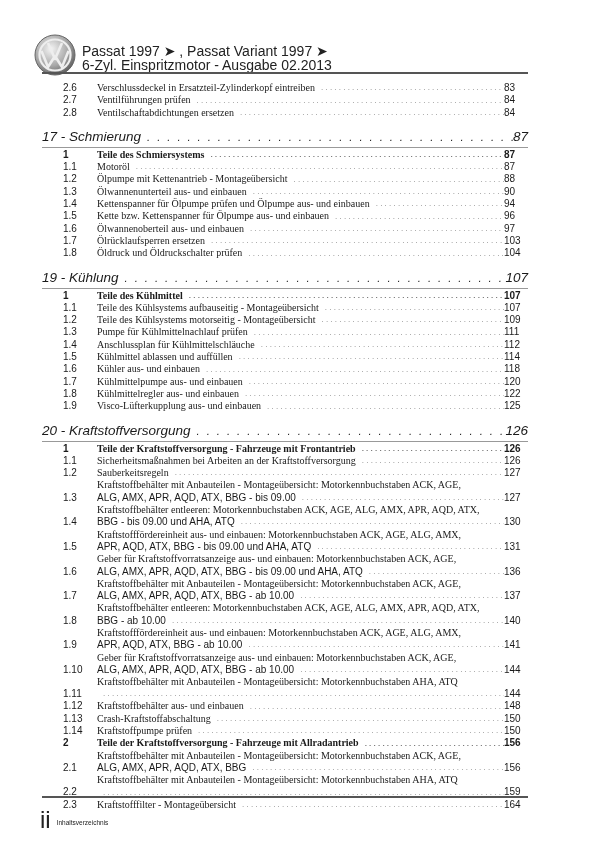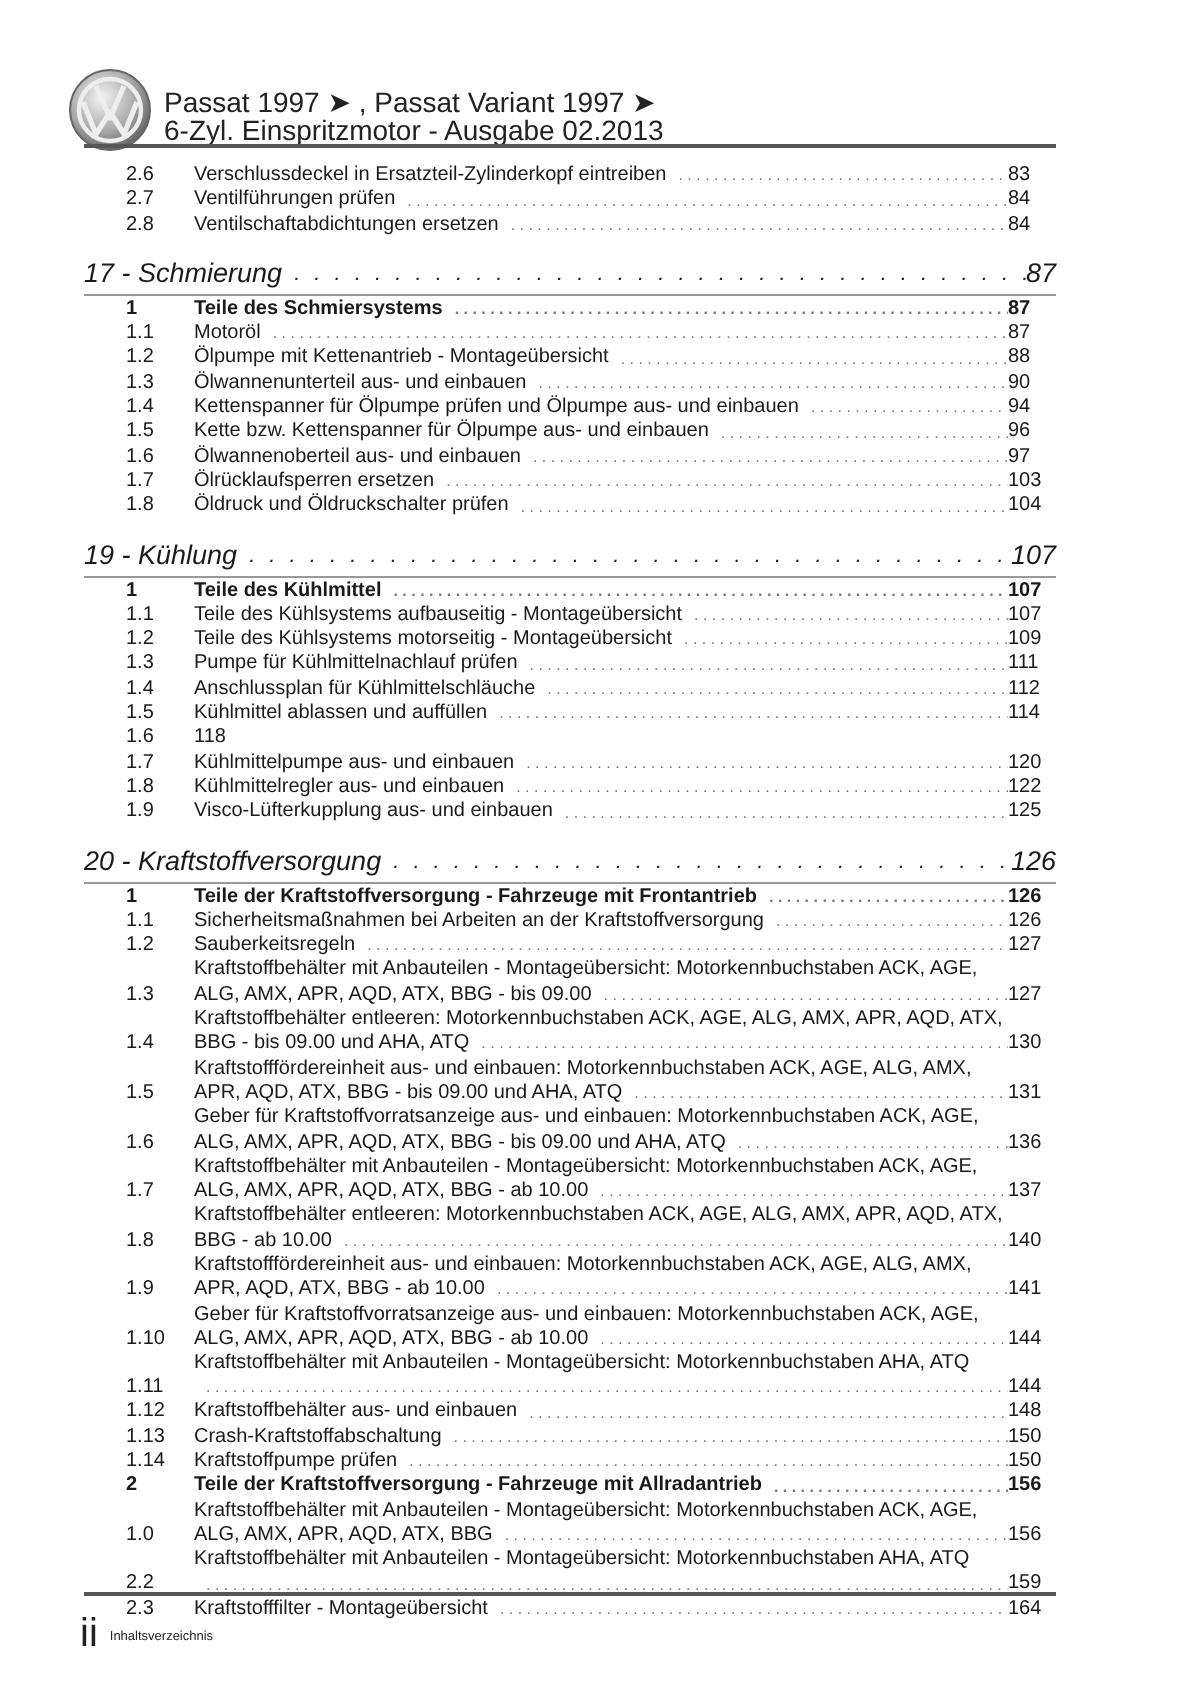--- a/index.html
+++ b/index.html
@@ -4,28 +4,28 @@
 <style>
   html, body { margin:0; padding:0; background:#ffffff; }
   body { width:600px; height:848px; position:relative; overflow:hidden;
          font-family:"Liberation Sans", sans-serif; color:#1a1a1a; }
   .header { position:absolute; left:34px; top:34px; width:494px; height:38px; }
   .logo { position:absolute; left:0; top:0; width:42px; height:42px; }
   .header-text { position:absolute; left:48px; top:10px; font-size:14px; line-height:14px; color:#222; }
   .rule-top { position:absolute; left:42px; top:72px; width:486px; height:2px; background:#555; }
   .rule-bottom { position:absolute; left:42px; top:796px; width:486px; height:2px; background:#555; }
   .footer { position:absolute; left:40px; top:806px; }
-  .footer .pg { font-size:20px; color:#222; vertical-align:baseline; }
+  .footer .pg { font-size:24px; color:#222; vertical-align:baseline; }
   .footer .lbl { font-size:6.5px; color:#222; margin-left:6px; vertical-align:3px; }
 
   .toc { position:absolute; left:42px; top:82px; width:486px; }
   .row { position:relative; display:flex; align-items:flex-end; font-size:10px; line-height:12.3px; }
   .num { width:55px; flex:none; padding-left:21px; box-sizing:border-box; }
   .title { flex:1; position:relative; display:flex; align-items:flex-end; min-width:0; }
-  .title .txt { flex:none; max-width:100%; }
+  .title .txt { flex:none; max-width:100%;font-family:Liberation Serif, serif; }
   .title .dots { flex:1; overflow:hidden; white-space:nowrap; color:#777; letter-spacing:3.2px; padding:0 6px; font-size:8px; line-height:12px; }
   .title .dots::after { content:". . . . . . . . . . . . . . . . . . . . . . . . . . . . . . . . . . . . . . . . . . . . . . . . . . . . . . . . . . . . . . . . . . . . . . . . . . . . . . . . . . . . . . . . . . ."; letter-spacing:0; }
   .pn { width:24px; flex:none; text-align:left; }
   .row.multi .title { display:block; }
   .row.multi .title .txt { display:block; }
   .row.multi .line2 { display:flex; align-items:center; }
   .row.multi .line2 .dots { flex:1; }
   .row.b { font-weight:bold; }
   .row.b .txt { font-weight:bold; }
 
@@ -212,20 +212,24 @@
     <div class="row">
       <span class="num">1.5</span>
       <span class="title">
         <span class="txt">Kühlmittel ablassen und auffüllen</span>
         <span class="dots"></span>
       </span>
       <span class="pn">114</span>
     </div>
     <div class="row">
       <span class="num">1.6</span>
+      <span class="title">
+        <span class="txt">Kühler aus- und einbauen</span>
+        <span class="dots"></span>
+      </span>
       <span class="pn">118</span>
     </div>
     <div class="row">
       <span class="num">1.7</span>
       <span class="title">
         <span class="txt">Kühlmittelpumpe aus- und einbauen</span>
         <span class="dots"></span>
       </span>
       <span class="pn">120</span>
     </div>
@@ -400,21 +404,21 @@
     </div>
     <div class="row b">
       <span class="num">2</span>
       <span class="title">
         <span class="txt">Teile der Kraftstoffversorgung - Fahrzeuge mit Allradantrieb</span>
         <span class="dots"></span>
       </span>
       <span class="pn">156</span>
     </div>
     <div class="row multi">
-      <span class="num">1.0</span>
+      <span class="num">2.1</span>
       <span class="title">
         <span class="txt">Kraftstoffbehälter mit Anbauteilen - Montageübersicht: Motorkennbuchstaben ACK, AGE,</span>
         <span class="line2">
           <span class="txt2">ALG, AMX, APR, AQD, ATX, BBG</span>
           <span class="dots"></span>
         </span>
       </span>
       <span class="pn">156</span>
     </div>
     <div class="row multi">

